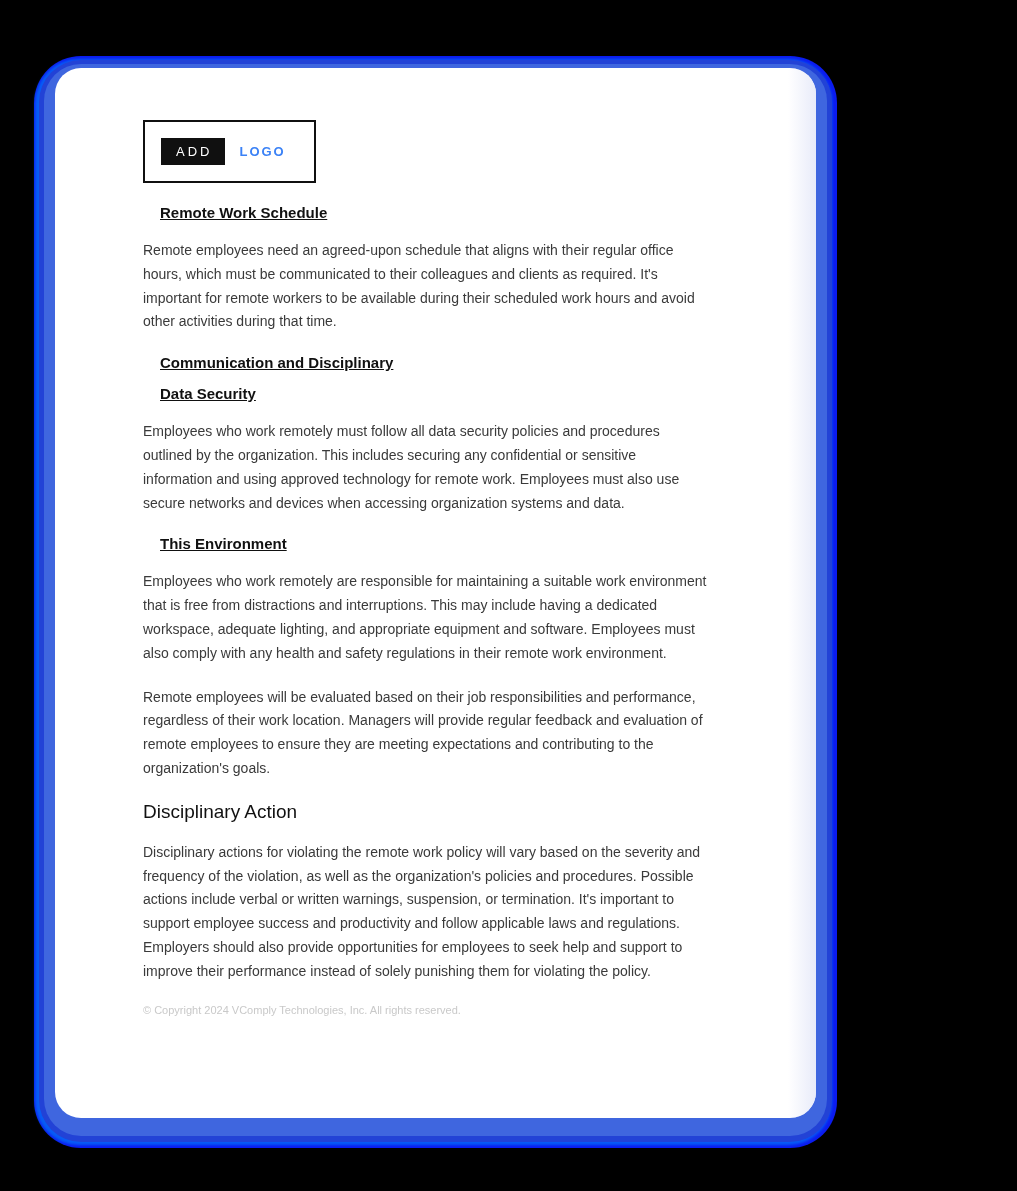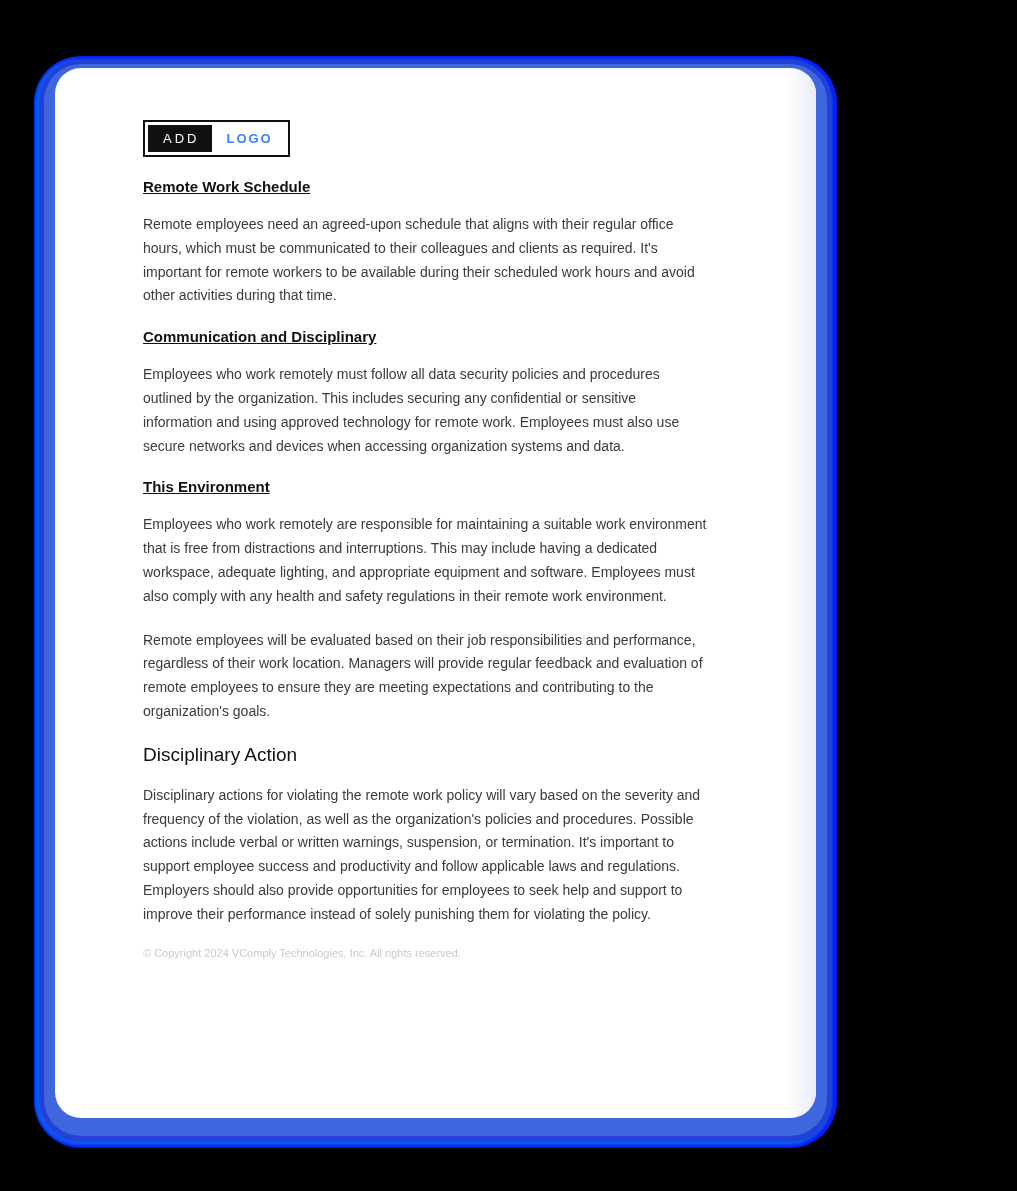--- a/index.html
+++ b/index.html
@@ -40,21 +40,21 @@
   .content {
     position: relative;
     padding: 52px 108px 0 88px;
   }
   
   .logo-badge {
     display: inline-flex;
     align-items: flex-end;
     border: 2px solid #101010;
     background: #ffffff;
-    padding: 3px;
+    padding: 16px;
     margin-bottom: 21px;
     cursor: pointer;
   }
   .logo-badge .add {
     background: #101010;
     color: #ffffff;
     font-size: 13px;
     letter-spacing: 3px;
     padding: 6px 13px 6px 15px;
   }
@@ -64,21 +64,21 @@
     font-weight: 800;
     font-size: 13px;
     letter-spacing: 2px;
     padding: 6px 12px 6px 14px;
   }
   h3.section-heading {
     font-size: 15px;
     font-weight: bold;
     color: #111;
     text-decoration: underline;
-    margin: 0 0 14px 0;
+    margin: 0 0 14px 17px;
   }
   h2.section-heading-large {
     font-size: 19px;
     font-weight: normal;
     color: #111;
     margin: 2px 0 12px 0;
   }
   p.section-body {
     font-size: 14px;
     line-height: 23.8px;
@@ -101,20 +101,21 @@
       <div class="logo-badge">
         <span class="add">ADD</span>
         <span class="logo">LOGO</span>
       </div>
 
       <h3 class="section-heading">Remote Work Schedule</h3>
       <p class="section-body">Remote employees need an agreed-upon schedule that aligns with their regular office hours, which must be communicated to their colleagues and clients as required. It's important for remote workers to be available during their scheduled work hours and avoid other activities during that time.</p>
 
       <h3 class="section-heading">Communication and Disciplinary</h3>
 
+      <h3 class="section-heading">Data Security</h3>
       <p class="section-body">Employees who work remotely must follow all data security policies and procedures outlined by the organization. This includes securing any confidential or sensitive information and using approved technology for remote work. Employees must also use secure networks and devices when accessing organization systems and data.</p>
 
       <h3 class="section-heading">This Environment</h3>
       <p class="section-body">Employees who work remotely are responsible for maintaining a suitable work environment that is free from distractions and interruptions. This may include having a dedicated workspace, adequate lighting, and appropriate equipment and software. Employees must also comply with any health and safety regulations in their remote work environment.</p>
 
       <p class="section-body">Remote employees will be evaluated based on their job responsibilities and performance, regardless of their work location. Managers will provide regular feedback and evaluation of remote employees to ensure they are meeting expectations and contributing to the organization's goals.</p>
 
       <h2 class="section-heading-large">Disciplinary Action</h2>
       <p class="section-body">Disciplinary actions for violating the remote work policy will vary based on the severity and frequency of the violation, as well as the organization's policies and procedures. Possible actions include verbal or written warnings, suspension, or termination. It's important to support employee success and productivity and follow applicable laws and regulations. Employers should also provide opportunities for employees to seek help and support to improve their performance instead of solely punishing them for violating the policy.</p>
 

